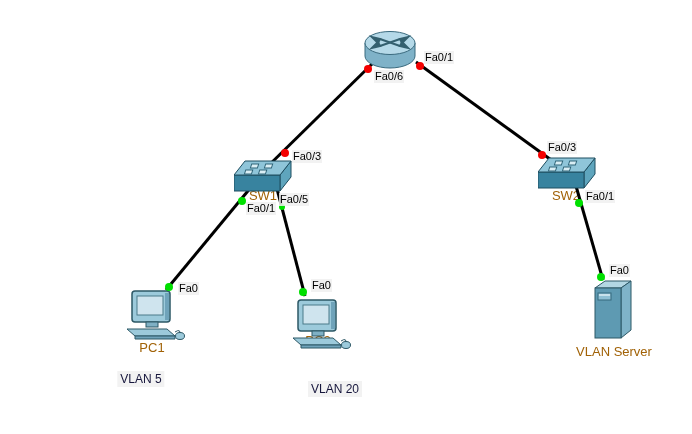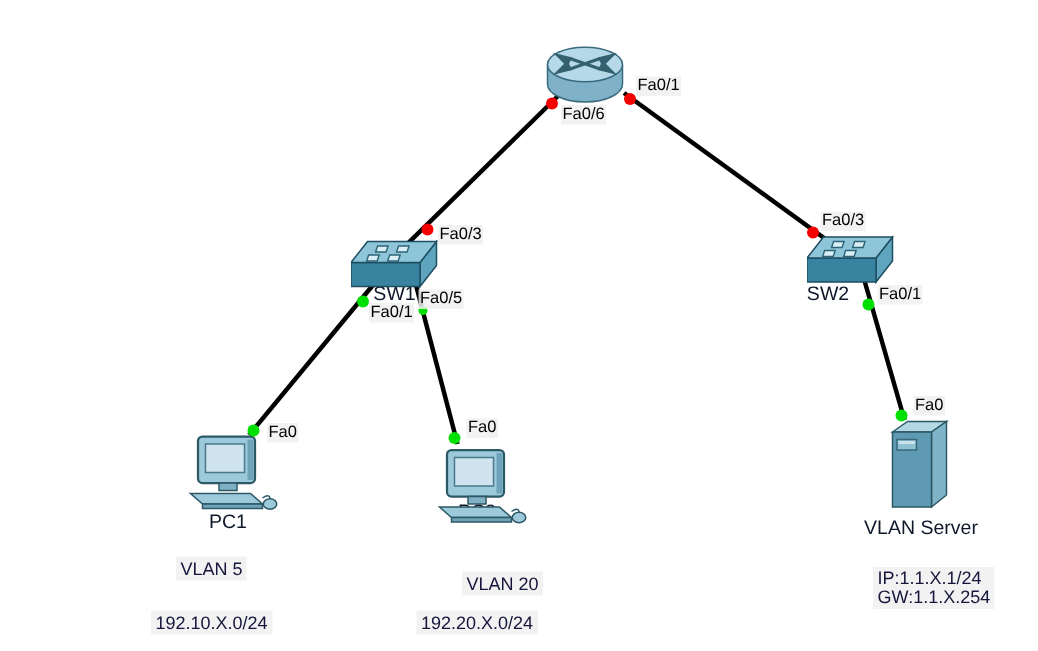--- a/index.html
+++ b/index.html
@@ -6,52 +6,46 @@
   #canvas{
     position:relative;width:692px;height:434px;background:#ffffff;
     font-family:"Liberation Sans", sans-serif;overflow:hidden;
   }
   .layer{position:absolute;left:0;top:0;width:692px;height:434px;}
   svg.cables{z-index:2;pointer-events:none;}
   .icon{position:absolute;z-index:3;}
   .dot{position:absolute;z-index:4;width:8px;height:8px;border-radius:50%;}
   .dot.small{width:6px;height:6px;}
   .devname{
-    position:absolute;z-index:1;font-size:13px;color:#0f172a;white-space:nowrap;
+    position:absolute;z-index:1;font-size:13px;color:#a16207;white-space:nowrap;
     transform:translateX(-50%);
   }
   .plabel{
     position:absolute;z-index:5;font-size:11px;color:#000000;white-space:nowrap;
     background:rgba(240,240,240,0.85);padding:0 1px;line-height:13px;
   }
   .note{
     position:absolute;z-index:1;font-size:12px;color:#16163c;white-space:nowrap;
     background:#f2f2f2;padding:1px 3px;transform:translateX(-50%);
   }
   .note.left-align{transform:none;line-height:13px;}
 </style>
 </head>
 <body>
 
 <div id="canvas">
 
   <div class="devname" style="left:263px;top:188px">SW1</div>
-  <div class="devname" style="left:552px;top:188px">SW2</div>
+  <div class="devname" style="left:566px;top:188px">SW2</div>
   <div class="devname" style="left:152px;top:340px">PC1</div>
   <div class="devname" style="left:318px;top:333px">PC2</div>
   <div class="devname" style="left:614px;top:344px">VLAN Server</div>
 
   <div class="note" style="left:141px;top:371px">VLAN 5</div>
-  <div class="note" style="left:141px;top:407px">192.10.X.0/24</div>
   <div class="note" style="left:335px;top:381px">VLAN 20</div>
-  <div class="note" style="left:318px;top:407px">192.20.X.0/24</div>
-  <div class="note left-align" style="left:582px;top:378px">
-    <div>IP:1.1.X.1/24</div>
-    <div>GW:1.1.X.254</div>
-  </div>
 
   <svg class="layer cables" viewBox="0 0 692 434">
     <line x1="372" y1="64" x2="262" y2="172" stroke="#000000" stroke-width="3"></line>
     <line x1="416" y1="62" x2="565" y2="170" stroke="#000000" stroke-width="3"></line>
     <line x1="252" y1="186" x2="166" y2="290" stroke="#000000" stroke-width="3"></line>
     <line x1="276" y1="185" x2="305" y2="296" stroke="#000000" stroke-width="3"></line>
     <line x1="576" y1="186" x2="603" y2="280" stroke="#000000" stroke-width="3"></line>
   </svg>
 
   <svg class="icon" style="left:364px;top:30px" width="52" height="40" viewBox="0 0 52 40">

